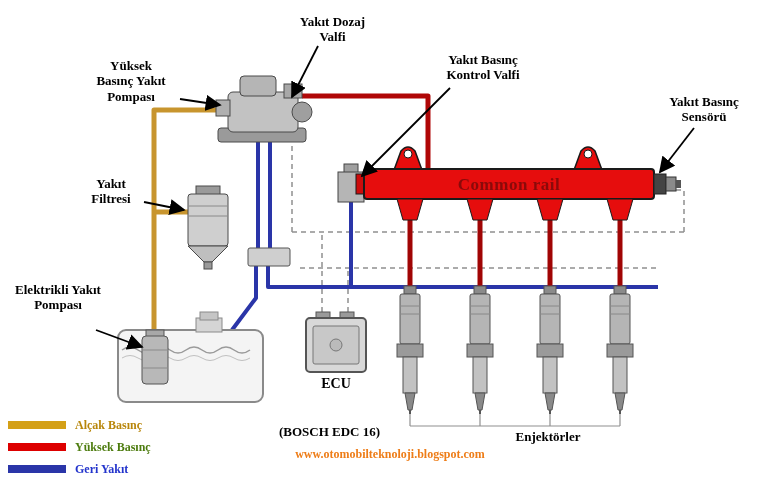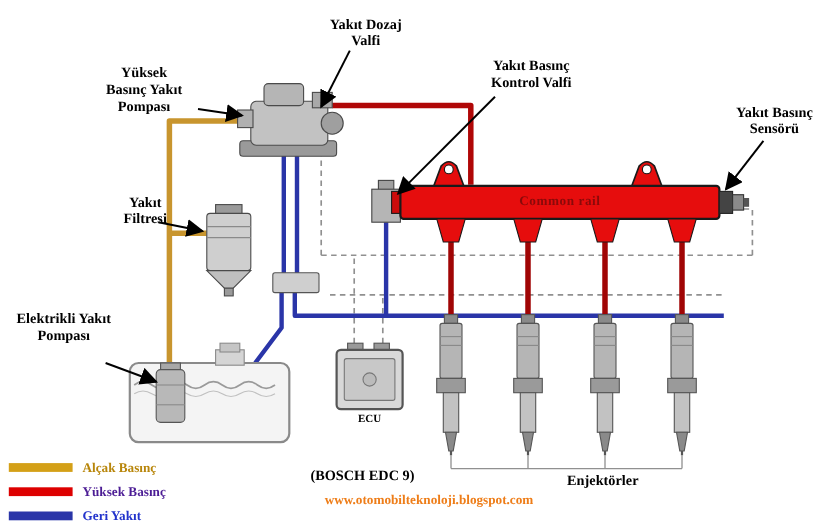--- a/index.html
+++ b/index.html
@@ -5,29 +5,29 @@
   html,body { margin:0; padding:0; background:#ffffff; }
   .stage {
     position:relative; width:763px; height:482px; background:#ffffff;
     overflow:hidden; font-family:Liberation Serif, serif;
   }
   .stage svg { position:absolute; left:0; top:0; }
   .lbl {
     position:absolute; font-weight:bold; font-size:13px; line-height:1.18;
     color:#000; white-space:pre-line; text-align:center;
   }
-  .lbl.rail { color:#8a0a0a; font-size:12px; letter-spacing:0.5px; }
+  .lbl.rail { color:#8a0a0a; font-size:17px; letter-spacing:0.5px; }
   .lbl.site { color:#ee7d18; font-size:12px; }
-  .lbl.ecu  { font-size:10px; }
+  .lbl.ecu  { font-size:14px; }
   .legend { position:absolute; left:8px; top:414px; }
   .legend-row { display:flex; align-items:center; gap:9px; height:22px; }
   .swatch { width:58px; height:8px; display:inline-block; }
   .s0 { background:#d4a017; } .s1 { background:#dd0000; } .s2 { background:#2a35a8; }
   .lt { font-weight:bold; font-size:12px; }
-  .c0 { color:#b8860b; } .c1 { color:#4c1d95; } .c2 { color:#2233cc; }
+  .c0 { color:#b8860b; } .c1 { color:#4d7c0f; } .c2 { color:#2233cc; }
 </style>
 </head>
 <body>
 
 <div class="stage">
 
   <svg width="763" height="482" viewBox="0 0 763 482">
     <defs>
       <marker id="arrow" markerWidth="10" markerHeight="9" refX="8" refY="4.5" orient="auto">
         <path d="M0,0 L9,4.5 L0,9 Z" fill="#000"></path>
@@ -204,28 +204,28 @@
 
   <div class="lbl" style="left:280px; top:14px; width:105px;">Yakıt Dozaj
 Valfi</div>
   <div class="lbl" style="left:74px;  top:58px; width:114px;">Yüksek
 Basınç Yakıt
 Pompası</div>
   <div class="lbl" style="left:420px; top:52px; width:126px;">Yakıt Basınç
 Kontrol Valfi</div>
   <div class="lbl" style="left:648px; top:94px; width:112px;">Yakıt Basınç
 Sensörü</div>
-  <div class="lbl" style="left:97px;  top:176px; width:70px;">Yakıt
+  <div class="lbl" style="left:76px;  top:176px; width:70px;">Yakıt
 Filtresi</div>
   <div class="lbl" style="left:6px;   top:282px; width:104px;">Elektrikli Yakıt
 Pompası</div>
   <div class="lbl rail" style="left:428px; top:175px; width:162px;">Common rail</div>
   <div class="lbl ecu" style="left:306px; top:376px; width:60px;">ECU</div>
   <div class="lbl" style="left:486px; top:429px; width:124px;">Enjektörler</div>
-  <div class="lbl" style="left:252px; top:424px; width:155px;">(BOSCH EDC 9)</div>
+  <div class="lbl" style="left:252px; top:424px; width:155px;">(BOSCH EDC 16)</div>
   <div class="lbl site" style="left:224px; top:447px; width:332px;">www.otomobilteknoloji.blogspot.com</div>
 
   <div class="legend">
     <div class="legend-row">
       <span class="swatch s0"></span>
       <span class="lt c0">Alçak Basınç</span>
     </div>
     <div class="legend-row">
       <span class="swatch s1"></span>
       <span class="lt c1">Yüksek Basınç</span>

